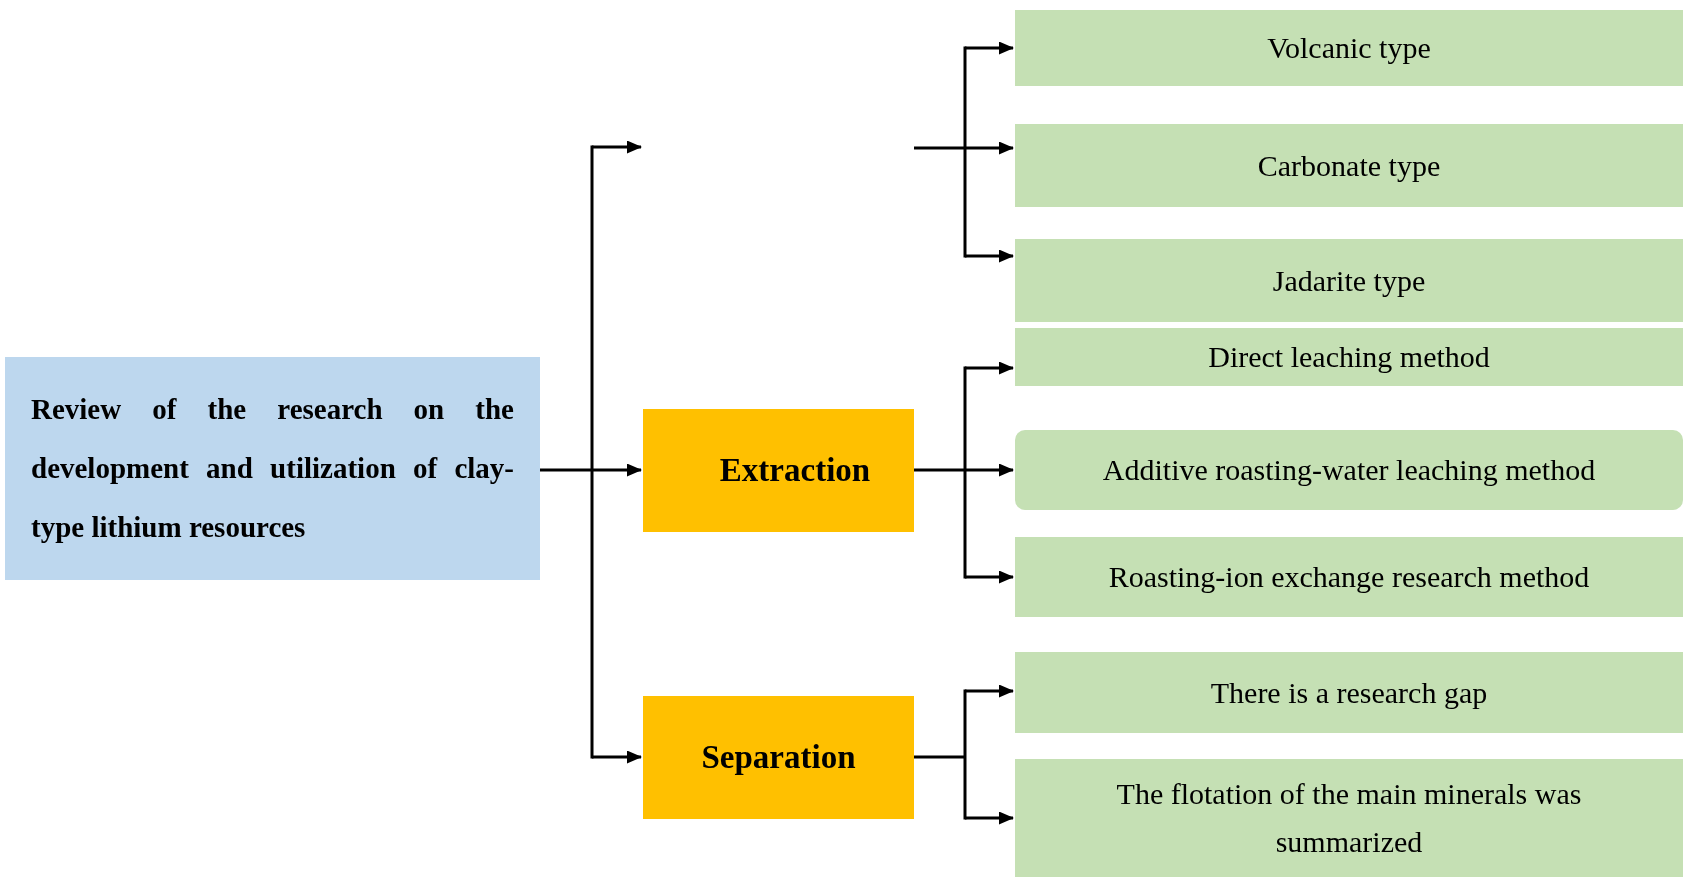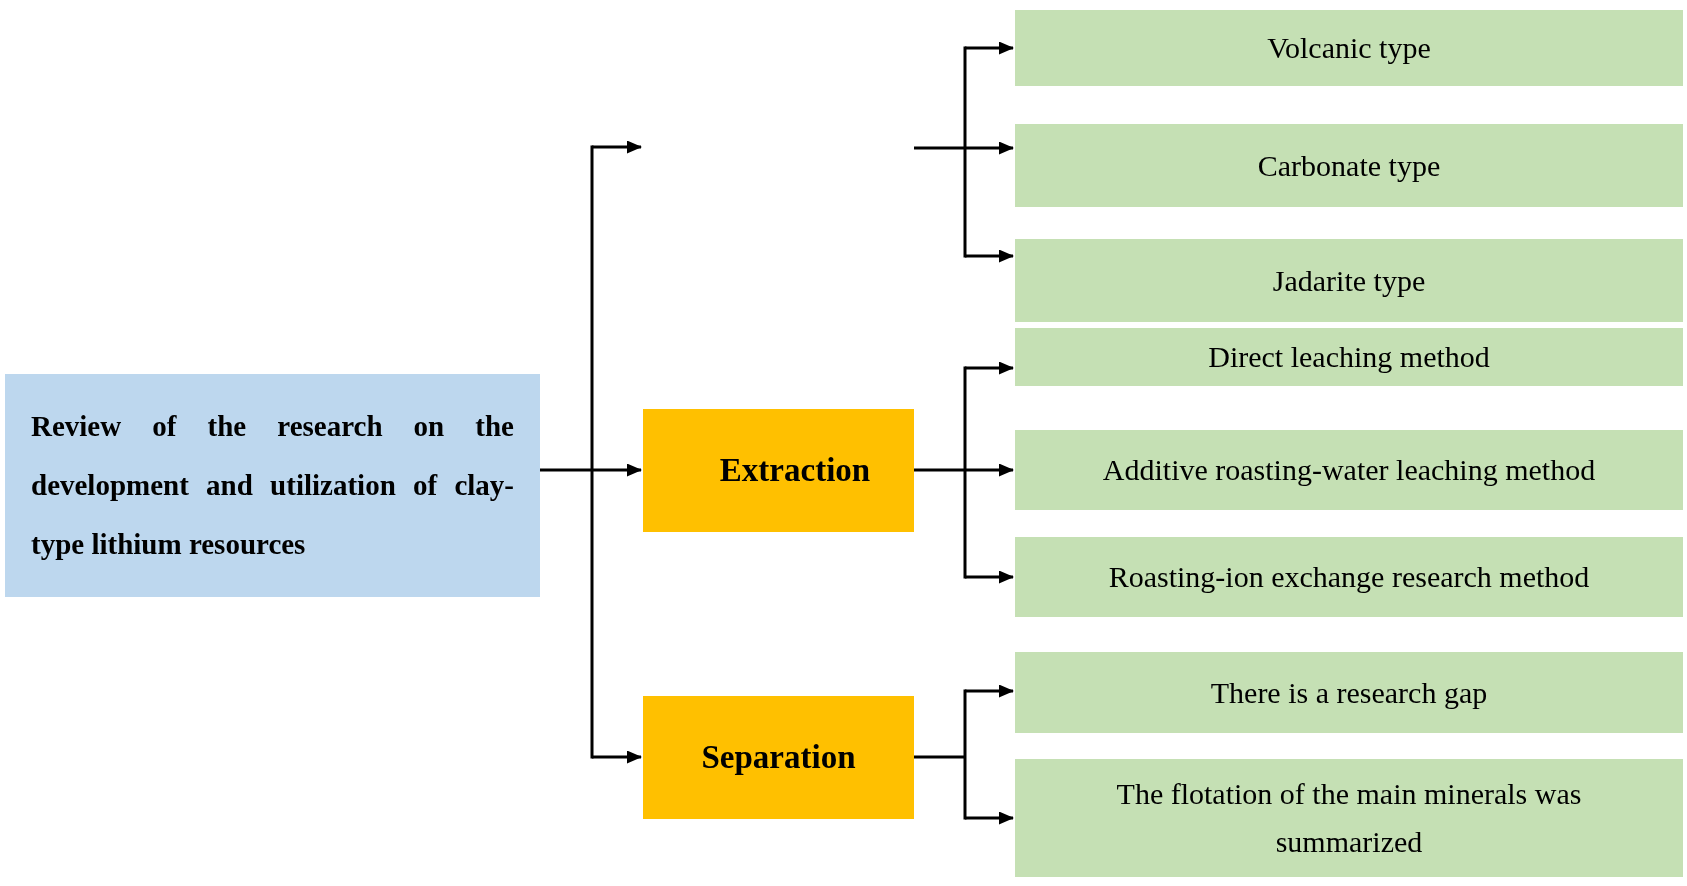--- a/index.html
+++ b/index.html
@@ -24,21 +24,21 @@
     color: var(--connector, #000000);
   }
   .connectors path { stroke: currentColor; stroke-width: 3; fill: none; }
   .box {
     position: absolute;
     box-sizing: border-box;
     color: #000000;
   }
   .root {
     left: 5px;
-    top: 374px;
+    top: 357px;
     width: 535px;
     height: 223px;
     background: var(--root-fill, #BDD7EE);
     padding: 23px 26px 0 26px;
     font-weight: bold;
     font-size: 29px;
     line-height: 59px;
     text-align: justify;
   }
   .branch {
@@ -64,21 +64,21 @@
     text-align: center;
     padding: 0 55px;
   }
   #b-type       { top: 88px;  height: 122px; }
   #b-extraction { top: 409px; height: 123px; padding-left: 33px; }
   #b-separation { top: 696px; height: 123px; }
   #l-volcanic   { top: 10px;  height: 76px; }
   #l-carbonate  { top: 124px; height: 83px; }
   #l-jadarite   { top: 215px; height: 83px; margin-top: 24px; }
   #l-direct     { top: 328px; height: 58px; }
-  #l-additive   { top: 430px; height: 80px; }
+  #l-additive   { top: 430px; height: 80px; border-radius: 10px; }
   #l-roasting   { top: 537px; height: 80px; }
   #l-gap        { top: 652px; height: 81px; }
   #l-flotation  { top: 759px; height: 118px; }
 </style>
 </head>
 <body>
 
 <div class="canvas">
 
   <svg class="connectors" viewBox="0 0 1687 886" xmlns="http://www.w3.org/2000/svg" aria-hidden="true">

